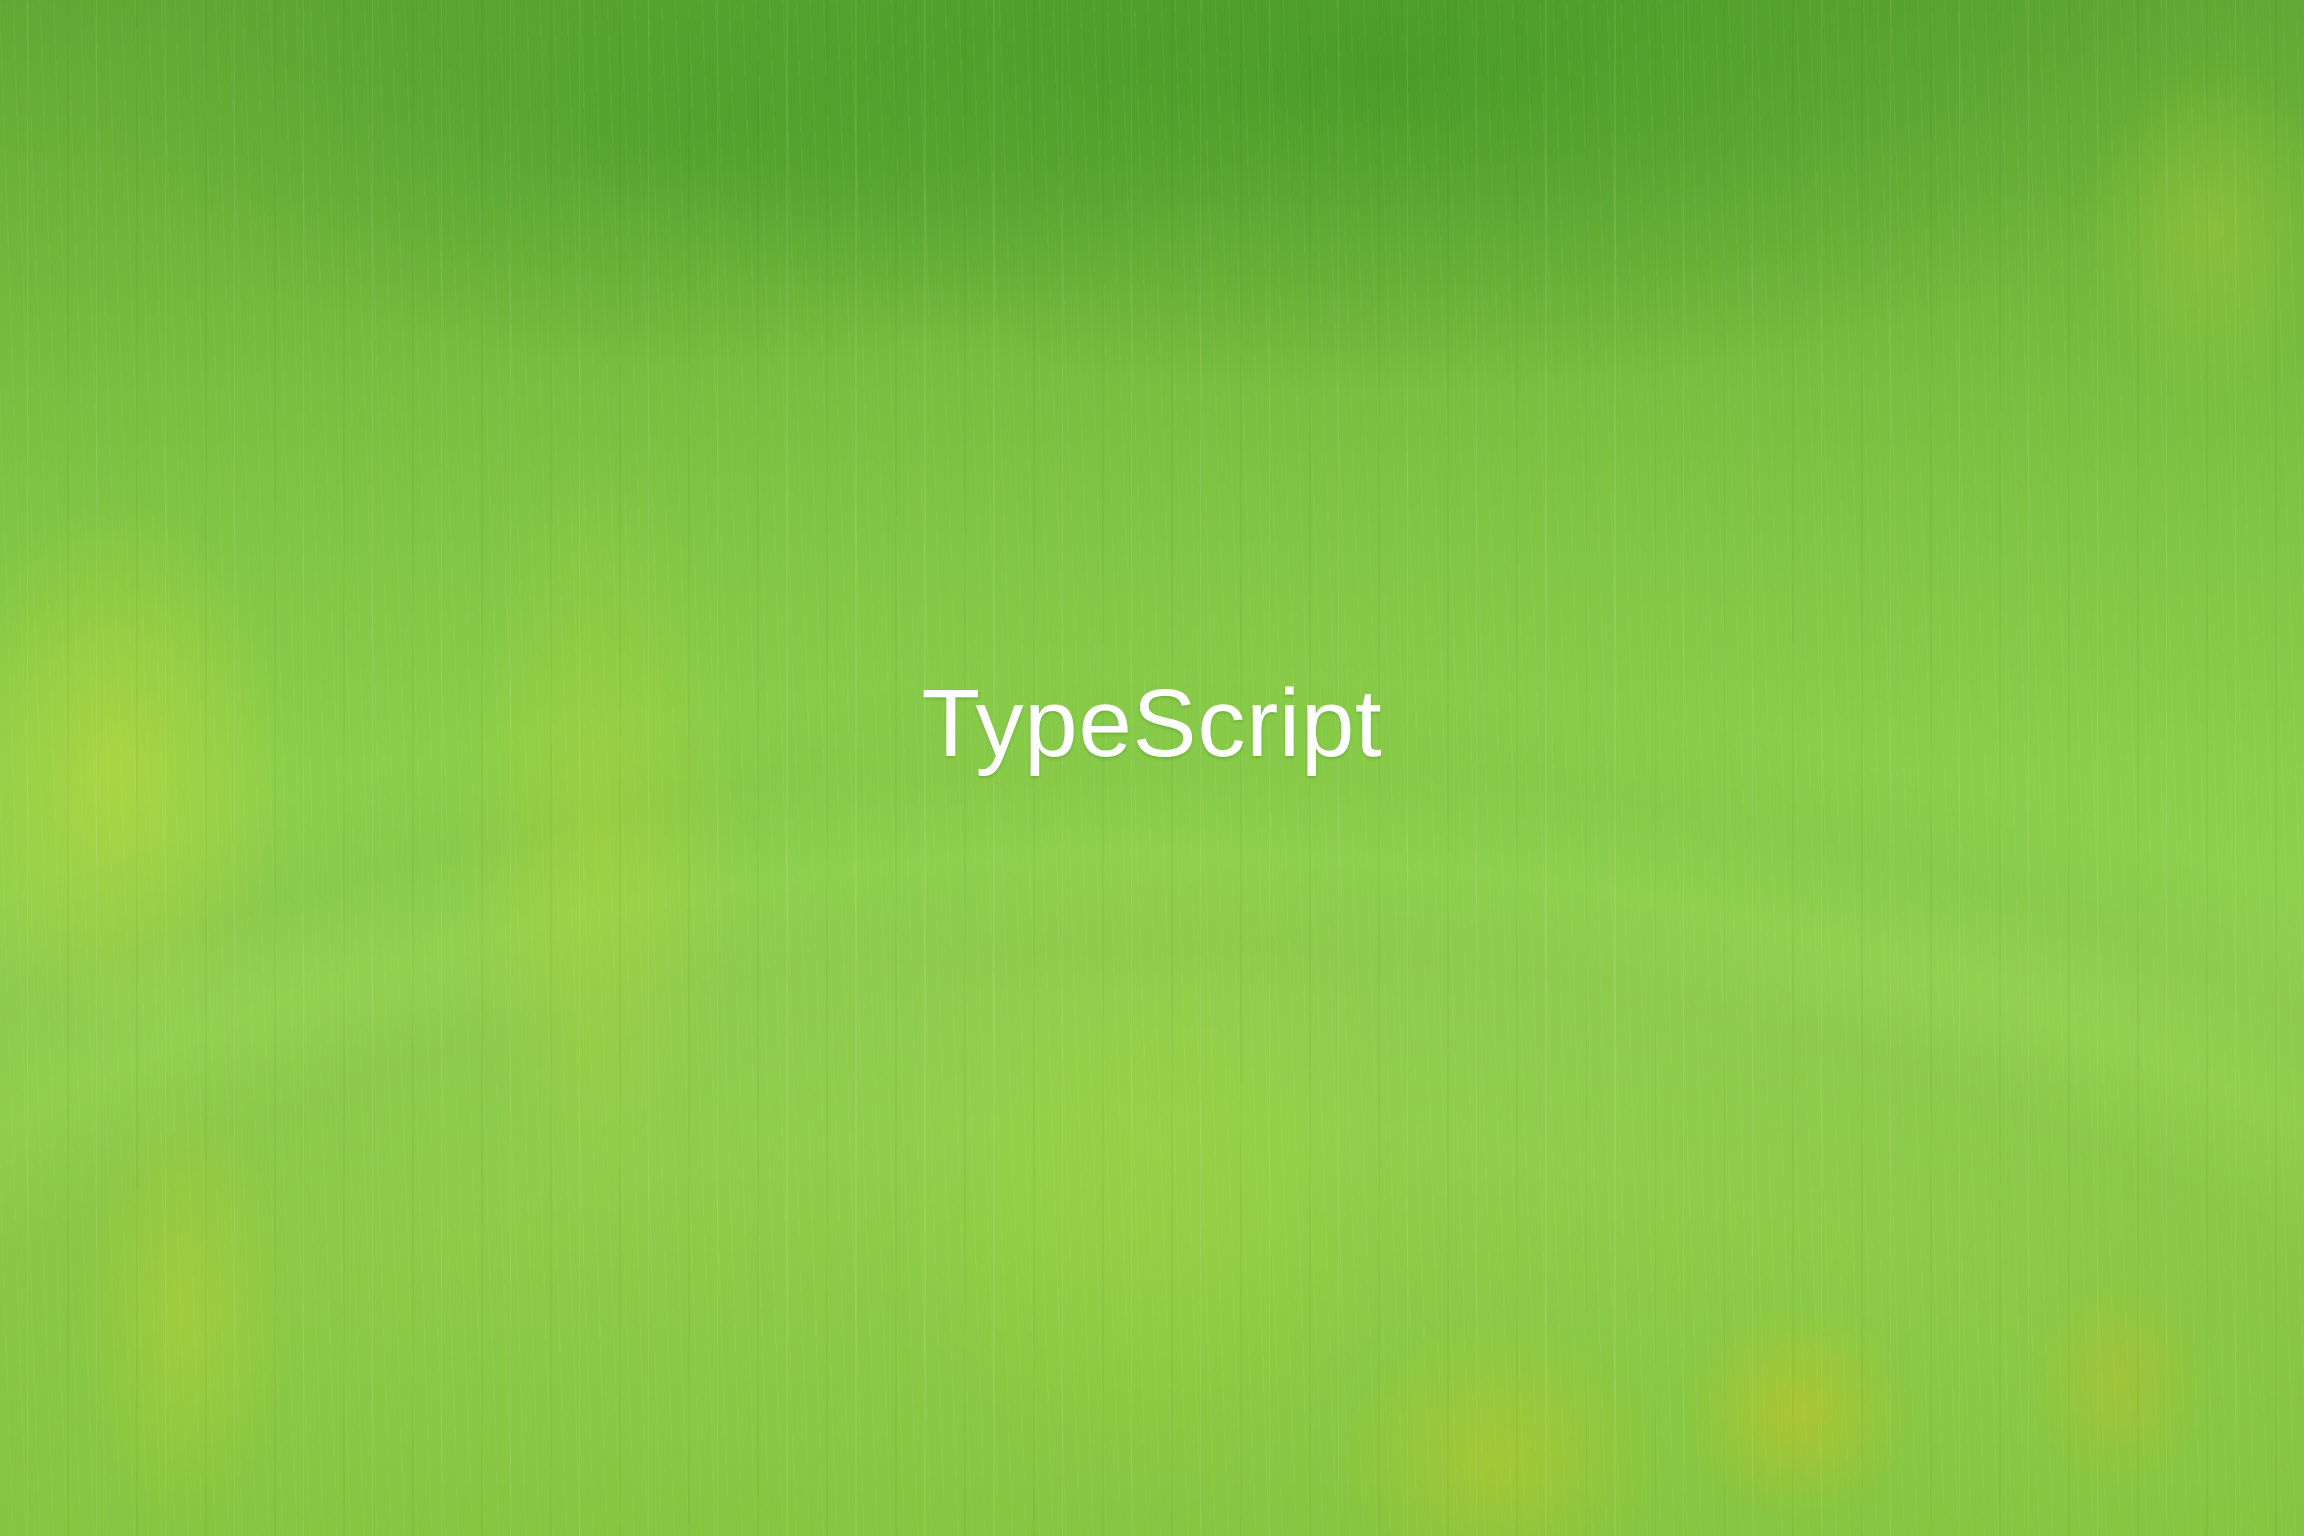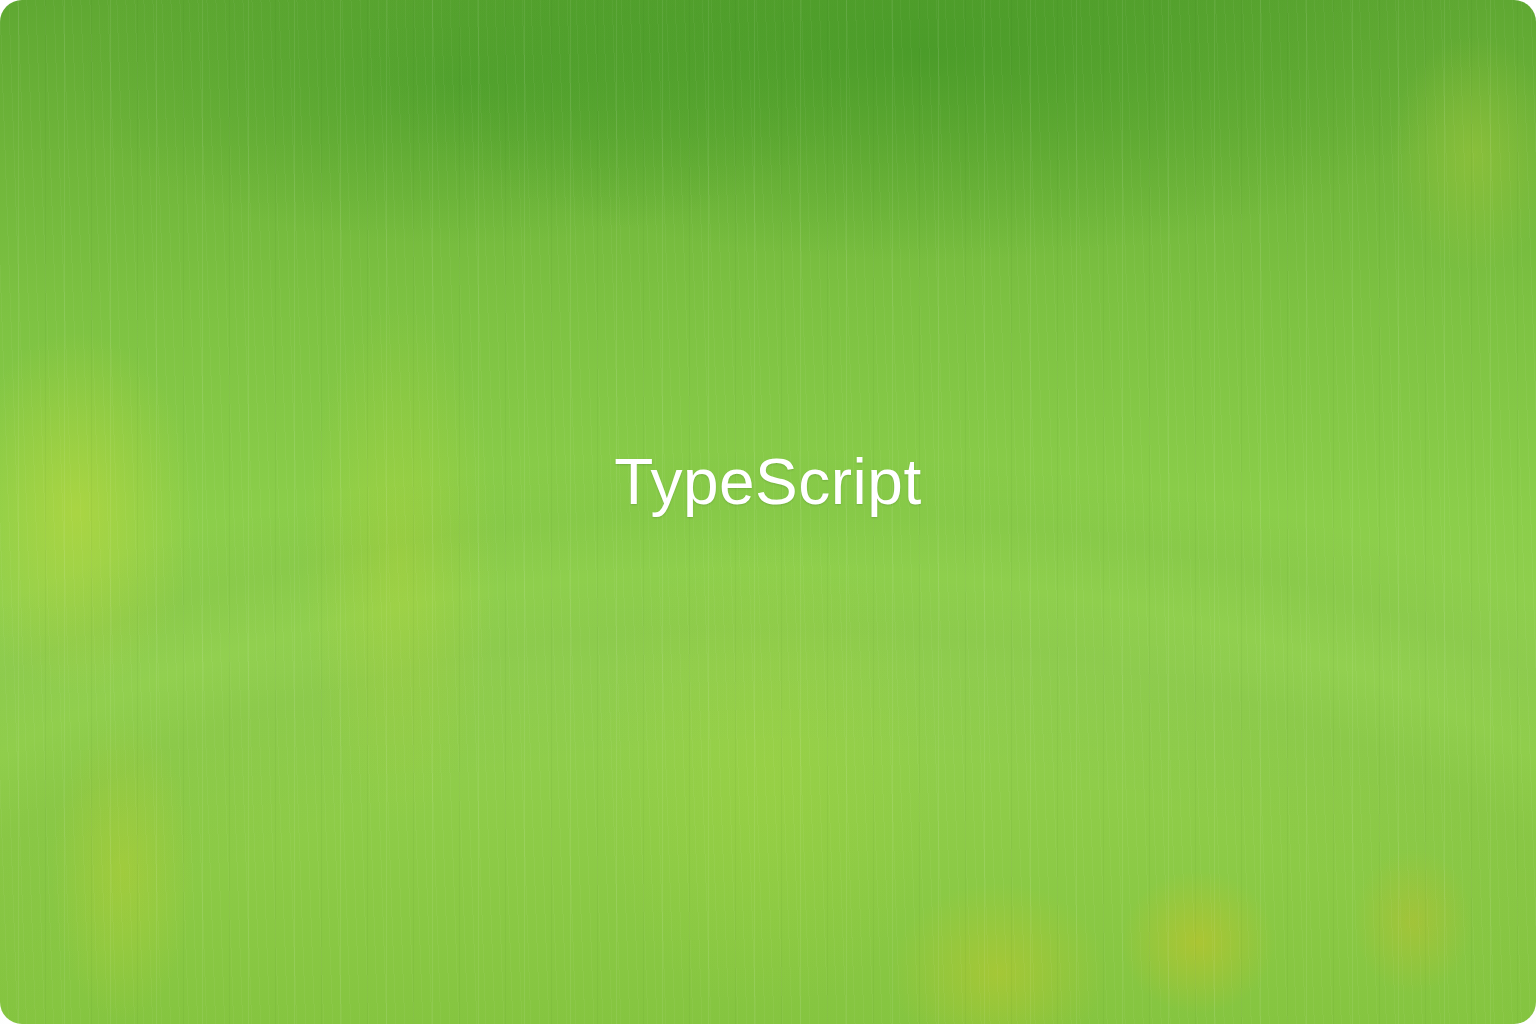--- a/index.html
+++ b/index.html
@@ -51,21 +51,20 @@
           #7dc242 30%, 
           #8bce4a 50%, 
           #92d050 65%, 
           #8ecc48 80%, 
           #85c540 100%
         );
       display: flex;
       flex-direction: column;
       justify-content: center;
       align-items: center;
-      border-radius: 22px;
     }
     
     .leaf-background::before {
       content: '';
       position: absolute;
       top: 0;
       left: 0;
       right: 0;
       bottom: 0;
       background: 

